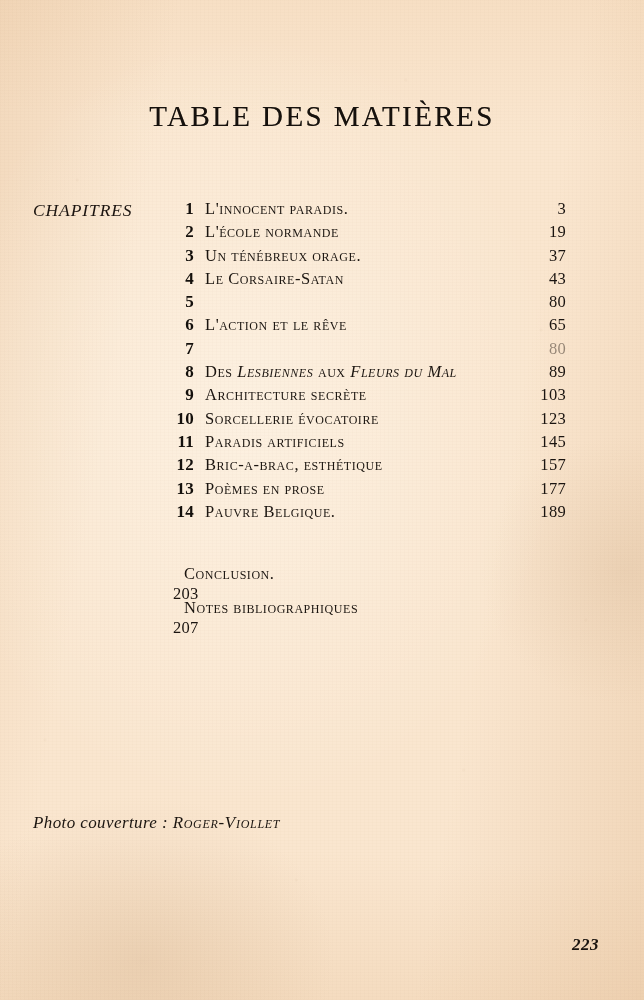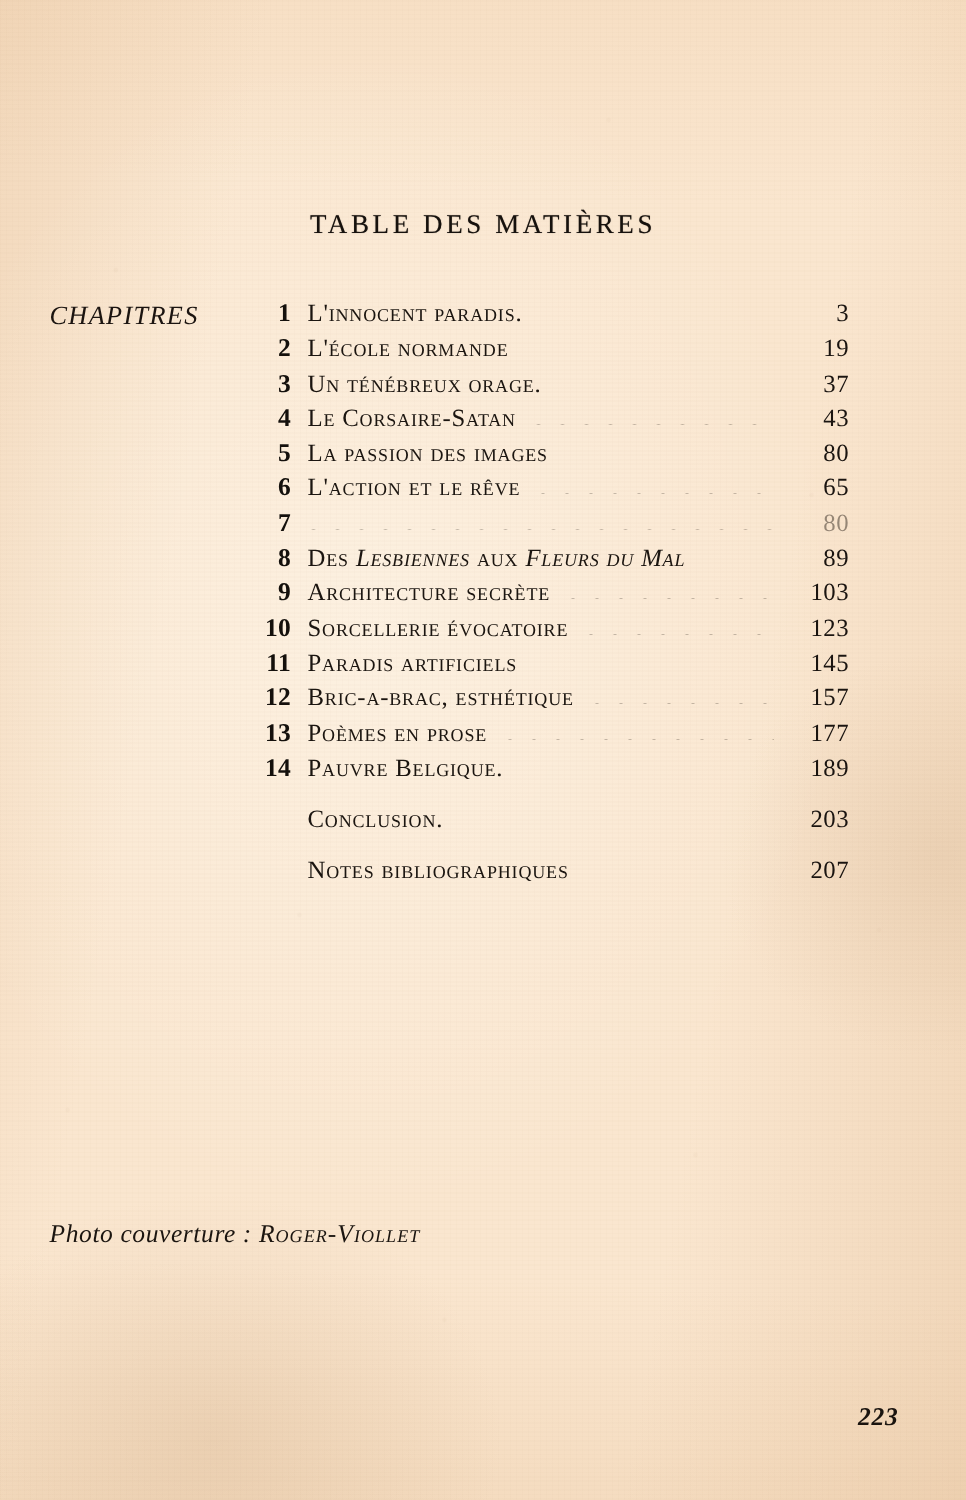--- a/index.html
+++ b/index.html
@@ -49,27 +49,26 @@
       radial-gradient(circle at 7% 74%, rgba(150,115,80,0.10) 0 1px, transparent 2px);
   }
 
   
   .toc-title {
     position: absolute;
     top: 100px;
     left: 0;
     right: 0;
     text-align: center;
-    font-size: 18px;
+    font-size: 29px;
     letter-spacing: 2.4px;
     font-variant: small-caps;
     text-transform: uppercase;
     color: #16110d;
     text-shadow: 0 0 0.6px rgba(30,22,15,0.55);
-    margin-top: 39px;
   }
 
   
   .chapitres-label {
     position: absolute;
     left: 33px;
     top: 200px;
     font-style: italic;
     font-size: 17.5px;
     letter-spacing: 0.9px;
@@ -83,21 +82,21 @@
     left: 166px;
     top: 199px;
     width: 400px;
   }
   .toc-row {
     display: flex;
     align-items: baseline;
     height: 23.3px;
     font-size: 16.5px;
   }
-  .toc-row.gap-before { margin-top: 11px; }
+  .toc-row.gap-before { margin-top: 11px; flex-direction: column; }
 
   .num {
     flex: 0 0 28px;
     text-align: right;
     font-weight: bold;
     font-size: 17px;
     color: #14100c;
     letter-spacing: 0.2px;
   }
   .title-cell {
@@ -201,21 +200,20 @@
         <span class="page-no">37</span>
       </div>
       <div class="toc-row">
         <span class="num">4</span>
         <span class="title-cell">Le Corsaire-Satan</span>
         <span class="leader"></span>
         <span class="page-no">43</span>
       </div>
       <div class="toc-row">
         <span class="num">5</span>
-        <span class="title-cell">La passion des images</span>
         <span class="leader"></span>
         <span class="page-no">80</span>
       </div>
       <div class="toc-row">
         <span class="num">6</span>
         <span class="title-cell">L'action et le rêve</span>
         <span class="leader"></span>
         <span class="page-no">65</span>
       </div>
       <div class="toc-row">

